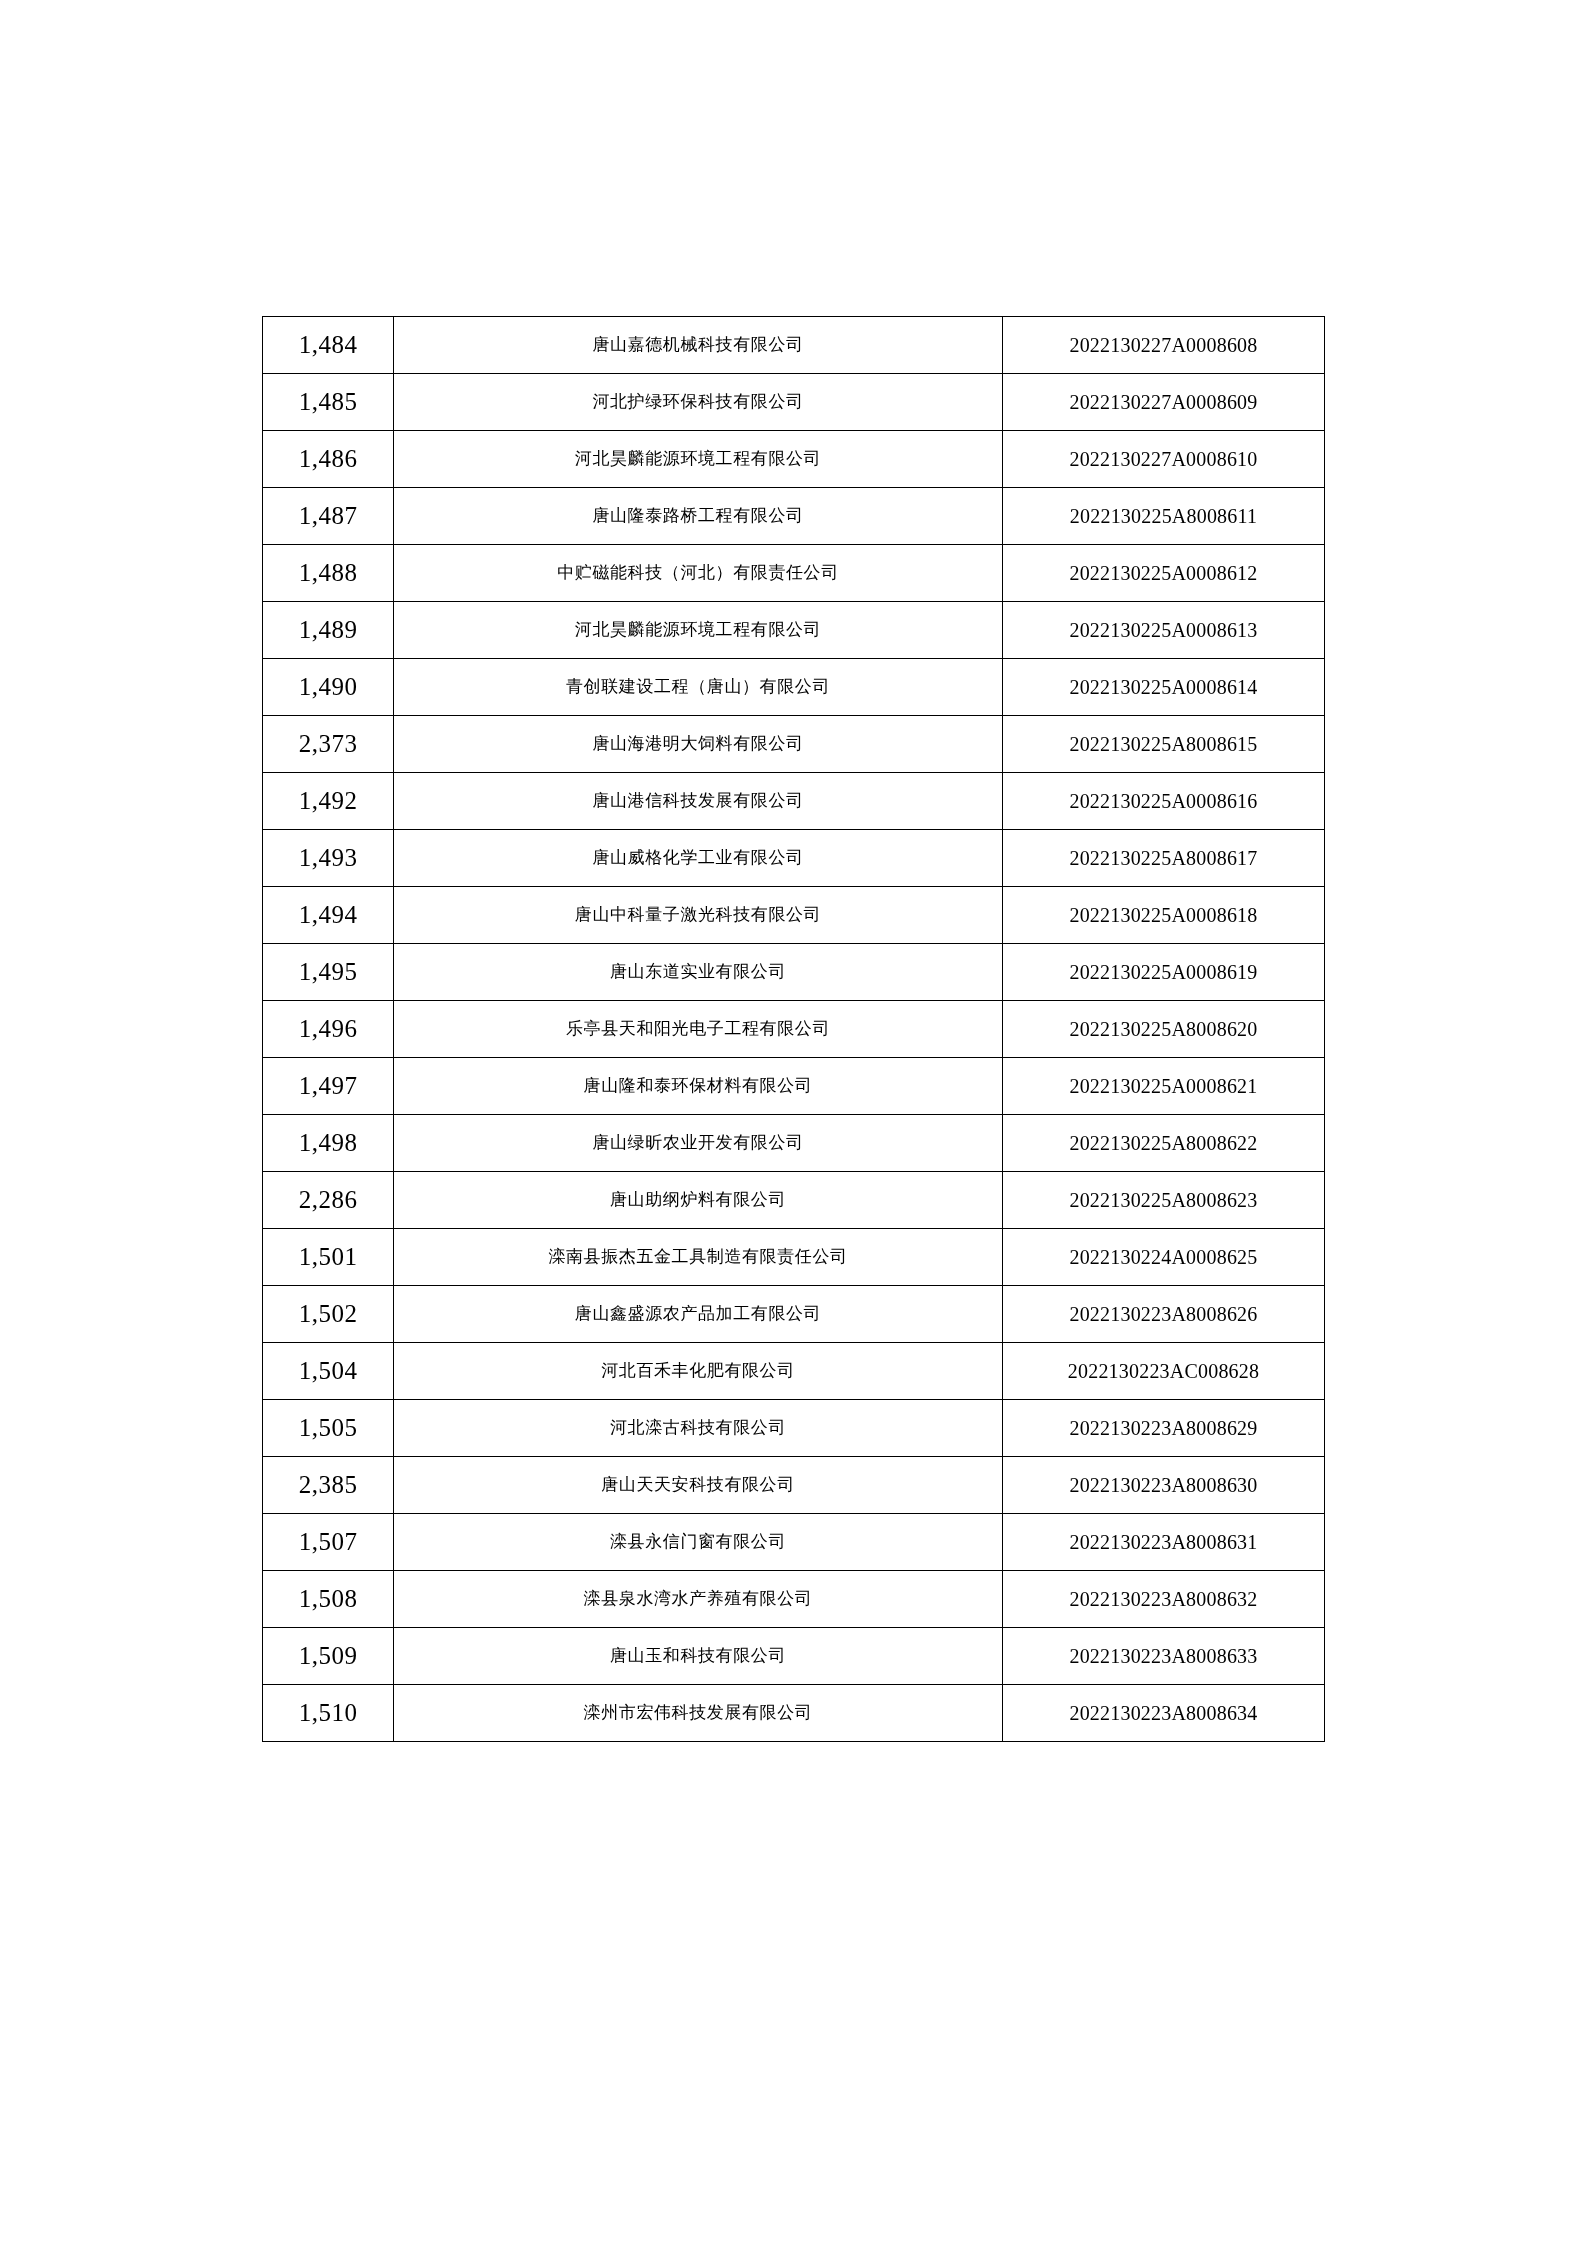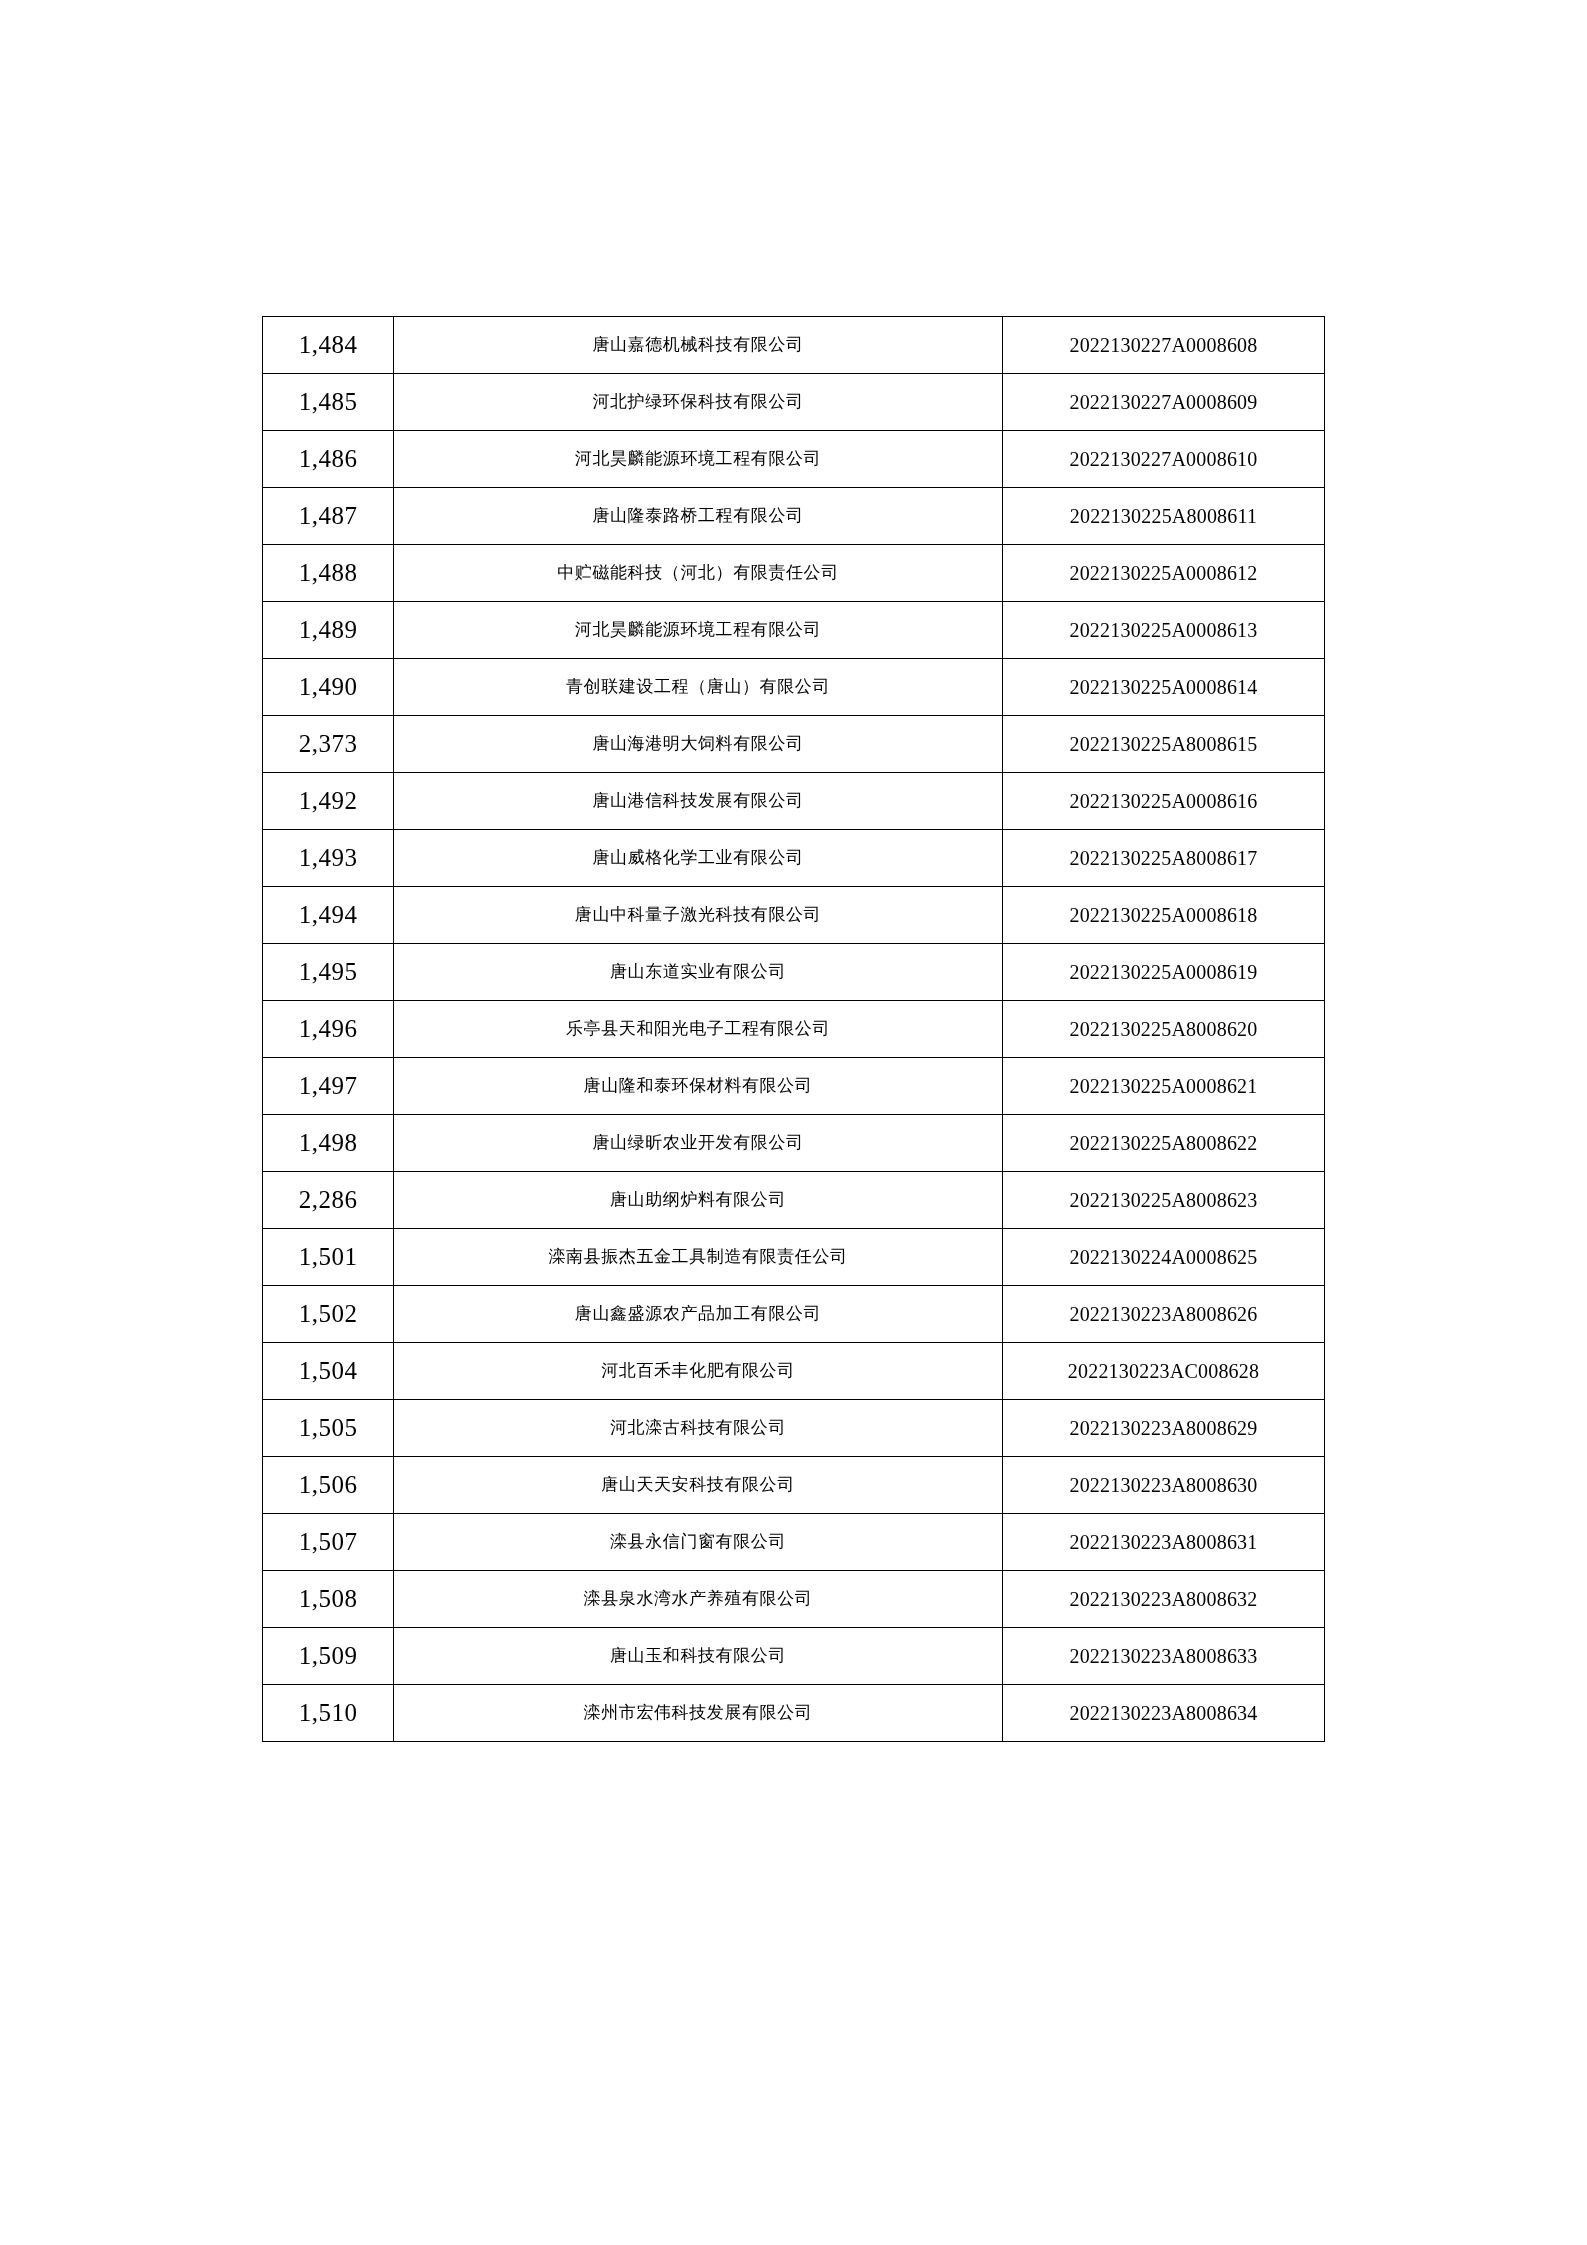--- a/index.html
+++ b/index.html
@@ -166,21 +166,21 @@
           <td class="cell-seq">1,504</td>
           <td class="cell-name">河北百禾丰化肥有限公司</td>
           <td class="cell-code">2022130223AC008628</td>
         </tr>
         <tr>
           <td class="cell-seq">1,505</td>
           <td class="cell-name">河北滦古科技有限公司</td>
           <td class="cell-code">2022130223A8008629</td>
         </tr>
         <tr>
-          <td class="cell-seq">1,506</td>
+          <td class="cell-seq">2,385</td>
           <td class="cell-name">唐山天天安科技有限公司</td>
           <td class="cell-code">2022130223A8008630</td>
         </tr>
         <tr>
           <td class="cell-seq">1,507</td>
           <td class="cell-name">滦县永信门窗有限公司</td>
           <td class="cell-code">2022130223A8008631</td>
         </tr>
         <tr>
           <td class="cell-seq">1,508</td>

